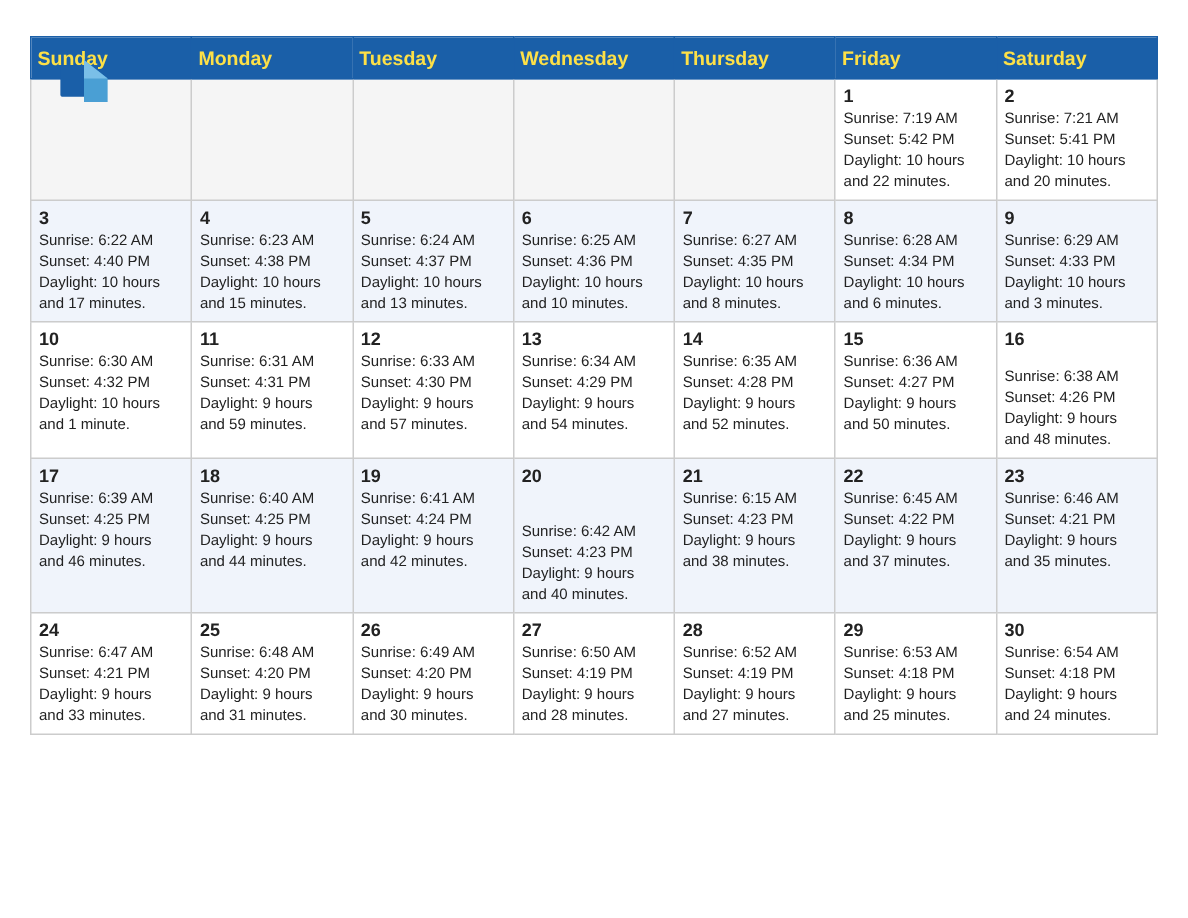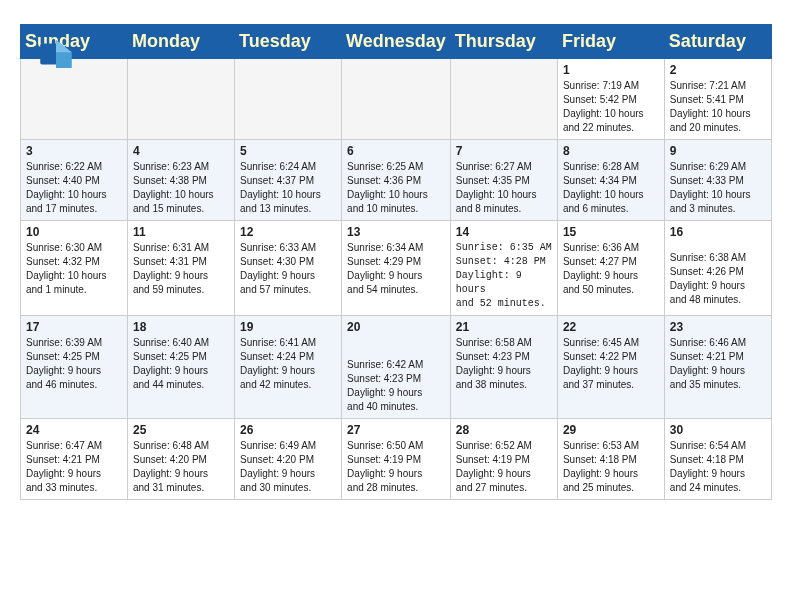--- a/index.html
+++ b/index.html
@@ -50,22 +50,22 @@
     .logo-icon {
       width: 32px;
       height: 28px;
     }
     .calendar {
       width: 100%;
       border-collapse: collapse;
     }
     .calendar th {
       background: #1a5fa8;
-      color: #fef9c3;
-      font-size: 18px;
+      color: #fde047;
+      font-size: 13px;
       font-weight: bold;
       padding: 6px 4px;
       text-align: left;
       border: 1px solid #1a5fa8;
     }
     .calendar td {
       border: 1px solid #ccc;
       vertical-align: top;
       padding: 4px 5px;
       font-size: 11px;
@@ -232,21 +232,21 @@
           </td>
           <td>
             <span class="day-number">13</span>
             <div class="day-info" style="white-space: pre-line;">Sunrise: 6:34 AM
 Sunset: 4:29 PM
 Daylight: 9 hours
 and 54 minutes.</div>
           </td>
           <td>
             <span class="day-number">14</span>
-            <div class="day-info" style="white-space: pre-line; font-family: Liberation Mono, monospace;">Sunrise: 6:35 AM
+            <div class="day-info" style="white-space: pre-line;">Sunrise: 6:35 AM
 Sunset: 4:28 PM
 Daylight: 9 hours
 and 52 minutes.</div>
           </td>
           <td>
             <span class="day-number">15</span>
             <div class="day-info" style="white-space: pre-line;">Sunrise: 6:36 AM
 Sunset: 4:27 PM
 Daylight: 9 hours
 and 50 minutes.</div>
@@ -283,21 +283,21 @@
           </td>
           <td>
             <span class="day-number">20</span>
             <div class="day-info" style="white-space: pre-line; margin-top: 24px;">Sunrise: 6:42 AM
 Sunset: 4:23 PM
 Daylight: 9 hours
 and 40 minutes.</div>
           </td>
           <td>
             <span class="day-number">21</span>
-            <div class="day-info" style="white-space: pre-line;">Sunrise: 6:58 AM
+            <div class="day-info" style="white-space: pre-line;">Sunrise: 6:15 AM
 Sunset: 4:23 PM
 Daylight: 9 hours
 and 38 minutes.</div>
           </td>
           <td>
             <span class="day-number">22</span>
             <div class="day-info" style="white-space: pre-line;">Sunrise: 6:45 AM
 Sunset: 4:22 PM
 Daylight: 9 hours
 and 37 minutes.</div>

